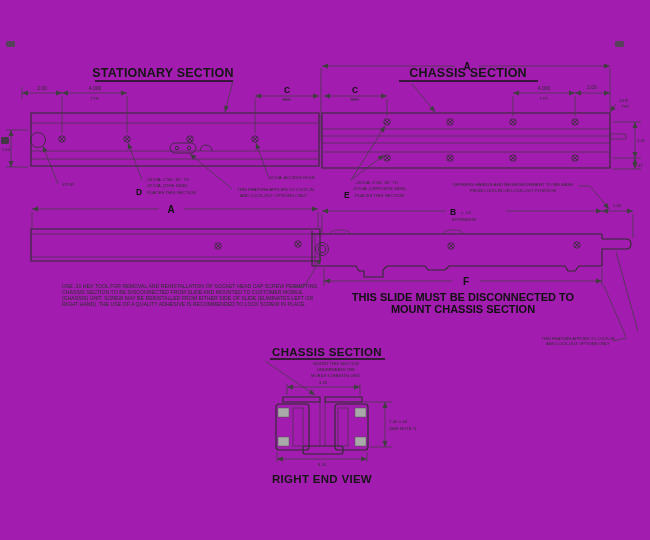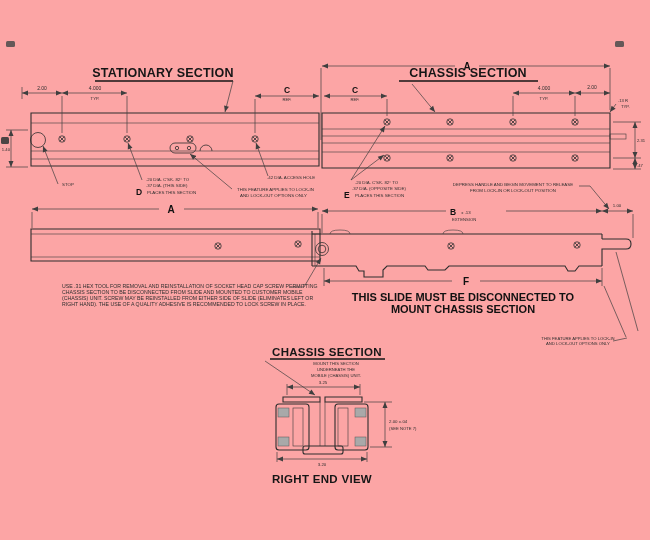--- a/index.html
+++ b/index.html
@@ -1,16 +1,16 @@
 <!DOCTYPE html>
 <html><head>
 <meta charset="utf-8">
 <style>
   html,body{margin:0;padding:0;background:#e8e8e8;}
-  .page{width:650px;height:540px;background:#fca5a5;position:relative;overflow:hidden;}
+  .page{width:650px;height:540px;background:#a21caf;position:relative;overflow:hidden;}
   svg{display:block;}
   text{font-family:"Liberation Sans",sans-serif;fill:#2f2f2f;}
   .tx{font-size:4.4px;}
   .tx5{font-size:5.2px;}
   .dimt{font-size:5px;}
   .sm{font-size:4.2px;}
   .flag{font-weight:700;font-size:8.5px;fill:#111;}
   .ltr{font-weight:700;font-size:10px;fill:#111;}
   .ttl{font-weight:700;font-size:12.5px;fill:#161616;letter-spacing:.2px;}
   .warn{font-weight:700;font-size:11px;fill:#111;}

